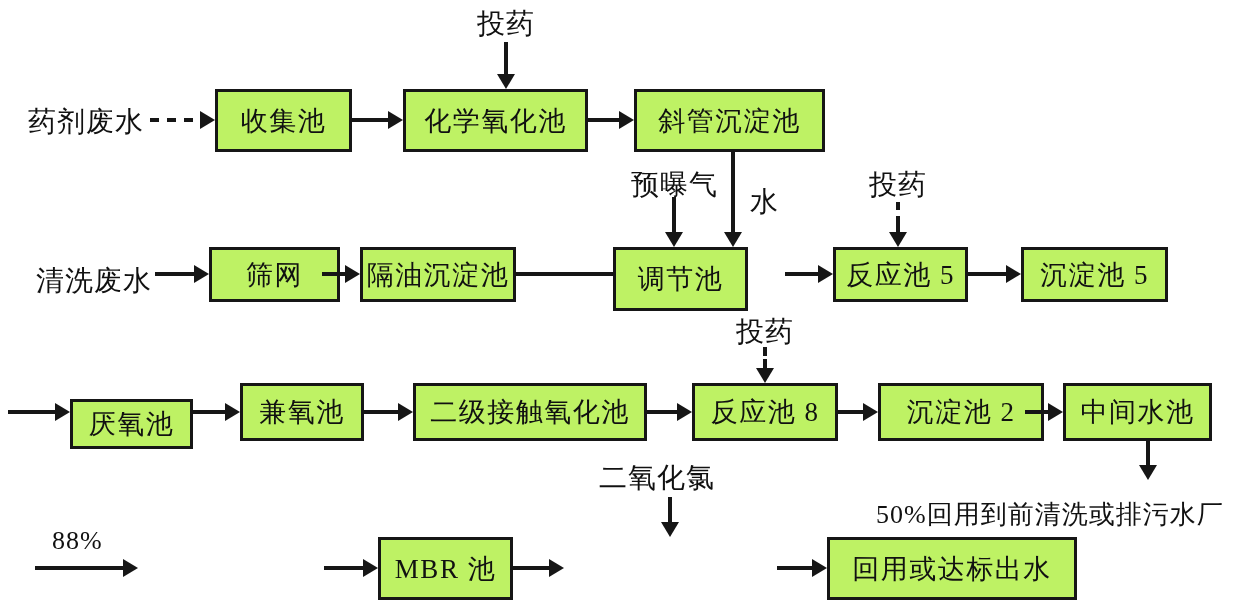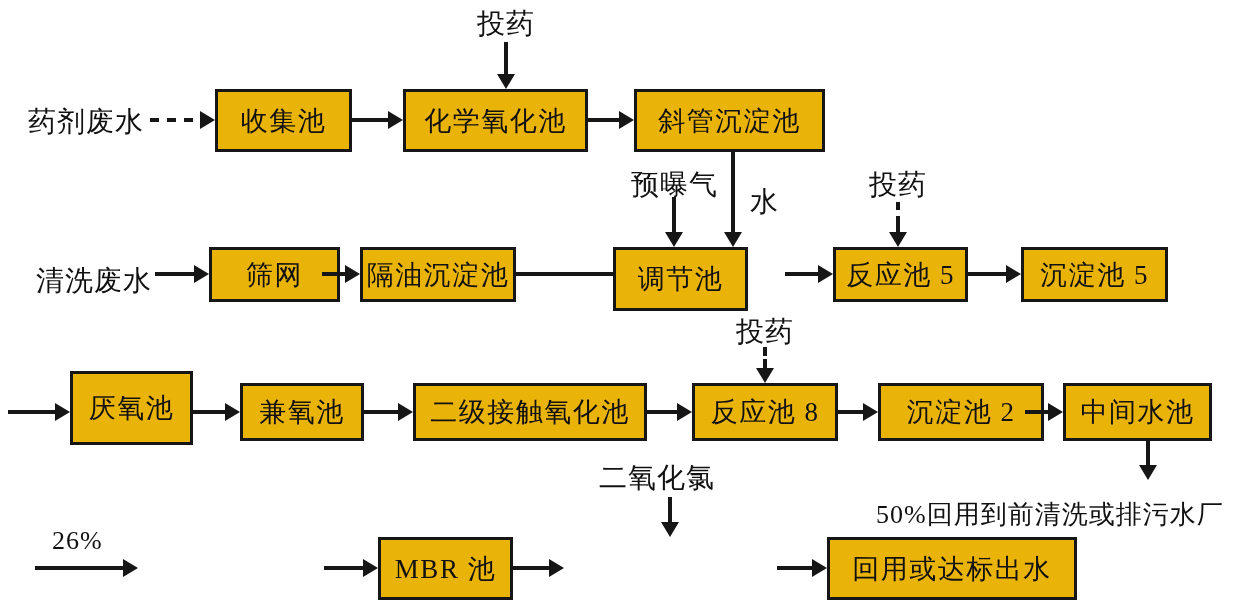--- a/index.html
+++ b/index.html
@@ -1,18 +1,18 @@
 <!DOCTYPE html>
 <html><head>
 <meta charset="utf-8">
 <style>
   html,body{margin:0;padding:0;background:#fff;}
   .canvas{position:relative;width:1240px;height:606px;background:#ffffff;overflow:hidden;
           font-family:"Liberation Serif","DejaVu Serif",serif;color:#111;}
-  .node{position:absolute;box-sizing:border-box;border:3px solid #161616;background:#eab308;
+  .node{position:absolute;box-sizing:border-box;border:3px solid #161616;background:#bef264;
         display:flex;align-items:center;justify-content:center;
         font-size:27px;letter-spacing:1.5px;white-space:nowrap;}
   .lbl{position:absolute;font-size:28px;letter-spacing:1px;white-space:nowrap;}
   .lbl-c{text-align:center;width:112px;}
   .sm{font-size:26px;}
   
   .ah{position:absolute;height:4px;background:#161616;}
   .ah::after{content:"";position:absolute;right:-14px;top:-7px;width:0;height:0;
              border-top:9px solid transparent;border-bottom:9px solid transparent;
              border-left:15px solid #161616;}
@@ -65,21 +65,21 @@
   <div class="vdash" style="left:896px;top:202px;height:8px"></div>
   <div class="av" style="left:896px;top:216px;height:17px"></div>
 
   <div class="node" style="left:833px;top:247px;width:135px;height:55px">反应池 5</div>
   <div class="ah" style="left:968px;top:272px;width:39px"></div>
 
   <div class="node" style="left:1021px;top:247px;width:147px;height:55px">沉淀池 5</div>
 
   <div class="ah" style="left:8px;top:410px;width:48px"></div>
 
-  <div class="node" style="left:70px;top:371px;width:123px;height:74px">厌氧池</div>
+  <div class="node" style="left:70px;top:399px;width:123px;height:50px">厌氧池</div>
   <div class="ah" style="left:193px;top:410px;width:33px"></div>
 
   <div class="node" style="left:240px;top:383px;width:124px;height:58px">兼氧池</div>
   <div class="ah" style="left:364px;top:410px;width:35px"></div>
 
   <div class="node" style="left:413px;top:383px;width:234px;height:58px">二级接触氧化池</div>
   <div class="ah" style="left:647px;top:410px;width:31px"></div>
 
   <div class="lbl lbl-c" style="left:709px;top:313px">投药</div>
   <div class="vdash" style="left:763px;top:347px;height:9px"></div>
@@ -87,21 +87,21 @@
 
   <div class="node" style="left:692px;top:383px;width:146px;height:58px">反应池 8</div>
   <div class="ah" style="left:838px;top:410px;width:26px"></div>
 
   <div class="node" style="left:878px;top:383px;width:166px;height:58px">沉淀池 2</div>
   <div class="ah" style="left:1025px;top:410px;width:24px"></div>
 
   <div class="node" style="left:1063px;top:383px;width:149px;height:58px">中间水池</div>
   <div class="av" style="left:1146px;top:441px;height:25px"></div>
 
-  <div class="lbl sm" style="left:52px;top:526px">26%</div>
+  <div class="lbl sm" style="left:52px;top:526px">88%</div>
   <div class="ah" style="left:35px;top:566px;width:89px"></div>
 
   <div class="ah" style="left:324px;top:566px;width:40px"></div>
 
   <div class="node" style="left:378px;top:537px;width:135px;height:63px">MBR 池</div>
   <div class="ah" style="left:513px;top:566px;width:37px"></div>
 
   <div class="lbl" style="left:599px;top:459px">二氧化氯</div>
   <div class="av" style="left:668px;top:497px;height:26px"></div>
 

